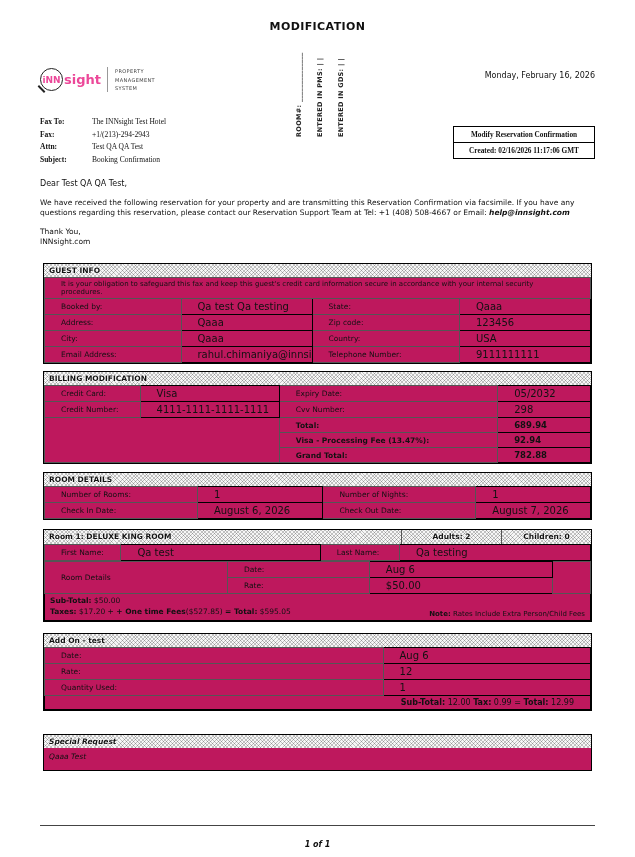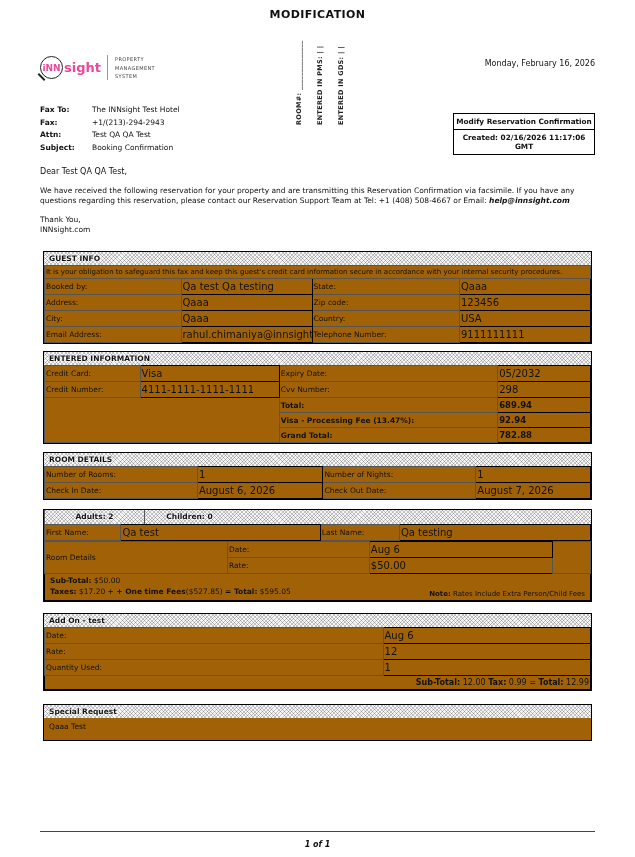--- a/index.html
+++ b/index.html
@@ -1,65 +1,65 @@
 <!DOCTYPE html>
 <html><head>
 <meta charset="utf-8">
 <style>
   * { box-sizing: border-box; }
   body { margin:0; background:#e9e9e9; font-family:"DejaVu Sans", sans-serif; color:#111; }
   .page { position:relative; width:635px; height:857px; margin:0 auto; background:#fff; overflow:hidden; }
 
   
-  .doc-title { text-align:center; padding-top:8px; font-size:11px; font-weight:bold; letter-spacing:0.4px; }
+  .doc-title { text-align:center; padding-top:20px; font-size:11px; font-weight:bold; letter-spacing:0.4px; }
   .header-row { display:flex; justify-content:space-between; align-items:flex-start; padding:0 40px; margin-top:8px; height:70px; }
 
   .logo { display:flex; align-items:center; margin-top:26px; }
   .logo-mark { position:relative; display:flex; align-items:center; font-weight:bold; color:#ec4899; }
   .logo-glass { display:inline-flex; align-items:center; justify-content:center; width:23px; height:23px; border:1.7px solid #222; border-radius:50%; font-size:9px; }
   .logo-glass::after { content:""; position:absolute; width:9px; height:2px; background:#222; transform:rotate(45deg); left:-3px; bottom:1px; }
   .logo-rest { font-size:13px; margin-left:1px; }
   .logo-sep { border-left:1px solid #999; height:25px; margin:0 7px 0 6px; }
   .logo-tag { font-size:5px; letter-spacing:0.4px; color:#444; line-height:1.7; }
 
   .stamp { display:flex; gap:13px; margin-top:4px; }
   .stamp-line { writing-mode:vertical-rl; transform:rotate(180deg); font-size:6.5px; font-weight:bold; letter-spacing:0.3px; height:92px; white-space:nowrap; color:#222; }
 
   .header-date { font-size:8px; margin-top:30px; }
 
   
-  .fax-row-wrap { display:flex; justify-content:space-between; align-items:flex-end; padding:0 40px; margin-top:6px; }
+  .fax-row-wrap { display:flex; justify-content:space-between; align-items:center; padding:0 40px; margin-top:6px;font-family:Liberation Serif, serif; }
   .fax-block { font-size:7.5px; }
   .fax-block .frow { display:flex; margin-bottom:3.5px; }
   .fax-block .flabel { width:52px; font-weight:bold; }
   .conf-box { width:142px; border:1.3px solid #000; font-size:7.3px; text-align:center; }
   .conf-box .cb-row { padding:3px 2px; border-bottom:1px solid #000; }
   .conf-box .cb-row:last-child { border-bottom:none; }
   .cb-title, .cb-created { font-weight:bold; }
 
   
   .letter { padding:0 40px; font-size:7.5px; line-height:1.35; margin-top:12px; }
   .salutation { font-size:8px; margin-bottom:8px; }
   .letter-body { max-width:560px; }
   .letter-email { font-weight:bold;font-style:italic; }
   .closing { margin-top:9px; }
 
   
-  .section { margin:0 43px; border:1.5px solid #000; background:#a16207; }
+  .section { margin:0 43px; border:1.5px solid #000; background:#be185d; }
   .hatch {
     background-color:#f6f6f6;
     background-image:
       repeating-linear-gradient(45deg, rgba(0,0,0,0.22) 0 0.7px, transparent 0.7px 2.6px),
       repeating-linear-gradient(-45deg, rgba(0,0,0,0.22) 0 0.7px, transparent 0.7px 2.6px);
   }
   .sec-bar { height:13px; line-height:13px; font-size:7.5px; font-weight:bold; padding-left:5px;
              text-shadow:0 0 2px #fff, 0 0 2px #fff, 0 0 3px #fff; }
 
   table { width:100%; border-collapse:collapse; table-layout:fixed; }
-  td { border:1px solid #555; font-size:7.5px; padding:2px 1px; height:15px; overflow:hidden; white-space:nowrap; }
+  td { border:1px solid #555; font-size:7.5px; padding:2px 16px; height:15px; overflow:hidden; white-space:nowrap; }
   td.v { border:1.6px solid #000; font-size:10px; }
   tr.notice-row td { font-size:7px; border:1px solid #555; height:12px; white-space:normal; }
   td.bl { font-weight:bold; }
   td.bv { font-weight:bold; font-size:8.5px; border:1.6px solid #000; }
 
   .r1-bar { display:flex; height:14px; line-height:14px; }
   .r1-title { flex:1; padding-left:5px; font-size:7.5px; font-weight:bold; text-shadow:0 0 2px #fff,0 0 2px #fff; }
   .r1-cell { width:100px; border-left:1px solid #555; text-align:center; font-size:7.5px; font-weight:bold; text-shadow:0 0 2px #fff,0 0 2px #fff; }
   .r1-cell:last-child { width:90px; }
   td.r1-footer { border:1.6px solid #000; padding:2px 5px; white-space:normal; }
@@ -70,24 +70,24 @@
 
   tr.addon-footer td { text-align:right; font-size:8px; border:1.6px solid #000; height:13px; }
   .addon-table td { height:12px; }
 
   .sp-content { font-size:7.5px; padding:4px 5px 9px; }
 
   .thanks-bar { margin:7px 43px 0; border:1.3px solid #000; height:16px; line-height:15px; text-align:center;
                 font-weight:bold; font-size:7.5px; text-shadow:0 0 2px #fff,0 0 2px #fff,0 0 3px #fff; }
 
   .page-footer { position:absolute; left:40px; right:40px; bottom:8px; border-top:1px solid #444;
-                 text-align:center; font-size:8px; font-style:italic; font-weight:bold; padding-top:8px; }
+                 text-align:center; font-size:8px; font-style:italic; font-weight:bold; padding-top:14px; }
 
   .mt7 { margin-top:7px; } .mt8 { margin-top:8px; } .mt9 { margin-top:9px; }
-  .mt11 { margin-top:11px; } .mt13 { margin-top:13px; } .mt16 { margin-top:16px; }
+  .mt11 { margin-top:11px; } .mt13 { margin-top:23px;font-style:italic; } .mt16 { margin-top:16px; }
 </style>
 </head>
 <body>
 
 <div class="page">
 
   <div class="doc-title">MODIFICATION</div>
 
   <div class="header-row">
     <div class="logo">
@@ -177,21 +177,21 @@
         <td>Email Address:</td>
         <td class="v">rahul.chimaniya@innsight.com</td>
         <td>Telephone Number:</td>
         <td class="v">9111111111</td>
       </tr>
     </tbody>
       </table>
   </div>
 
   <div class="section mt7">
-    <div class="sec-bar hatch">ENTERED INFORMATION</div>
+    <div class="sec-bar hatch">BILLING MODIFICATION</div>
     <table>
       <colgroup>
           <col style="width:17.5%">
           <col style="width:25.5%">
           <col style="width:40%">
           <col style="width:17%">
         </colgroup>
       <tbody>
           <tr>
         <td>Credit Card:</td>
@@ -243,20 +243,21 @@
         <td class="v">August 6, 2026</td>
         <td>Check Out Date:</td>
         <td class="v">August 7, 2026</td>
       </tr>
     </tbody>
       </table>
   </div>
 
   <div class="section mt9">
     <div class="r1-bar hatch">
+      <div class="r1-title">Room 1: DELUXE KING ROOM</div>
       <div class="r1-cell">Adults: 2</div>
       <div class="r1-cell">Children: 0</div>
     </div>
     <table>
       <colgroup>
           <col style="width:14%">
           <col style="width:36.5%">
           <col style="width:14.5%">
           <col style="width:35%">
         </colgroup>

